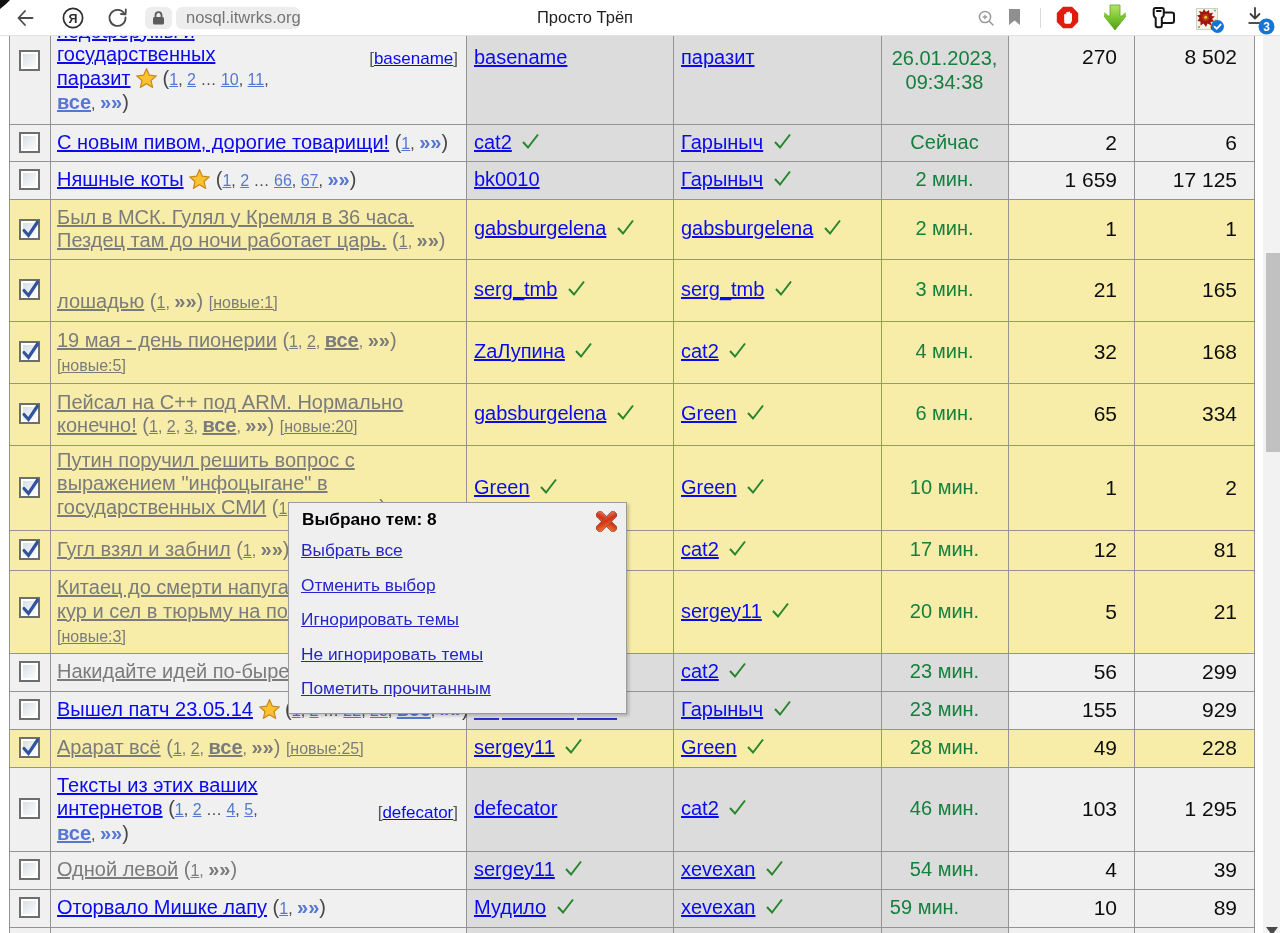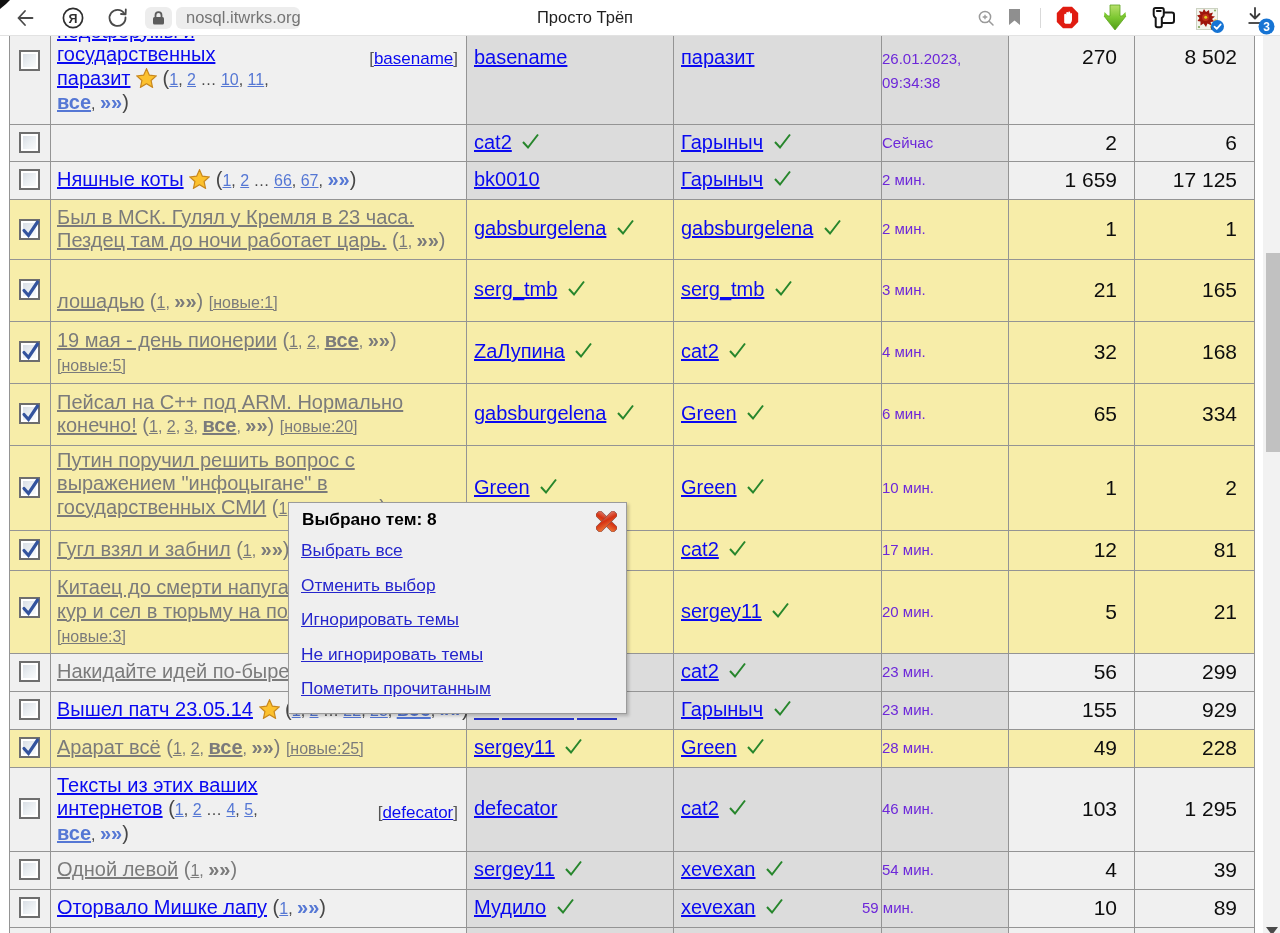--- a/index.html
+++ b/index.html
@@ -14,21 +14,21 @@
 .pg{color:#7b7b7b;text-decoration:none}
 .sb{color:#5577d4}
 .pw{font-size:20px}
 .pw a{text-decoration:underline;font-size:16px}
 .pw a.vse{font-size:20px;font-weight:bold}
 .cm,.el{font-size:16px}
 .gm{font-weight:bold;font-size:20px;line-height:14px;text-decoration:none}
 .nv{font-size:16px}
 .st{vertical-align:-3px}
 .ck{vertical-align:-1px;margin-left:4px}
-.dt{position:absolute;font-size:15px;line-height:23.5px;color:#6d28d9;text-align:left}
+.dt{position:absolute;font-size:20px;line-height:23.5px;color:#15803d;text-align:center}
 .nm{position:absolute;font-size:21px;line-height:23.5px;color:#0d0d0d}
 .cb{position:absolute;width:21px;height:21px;border:2px solid #6e6e6e;background:#fff}
 .cbi{position:absolute;left:2px;top:2px;width:13px;height:13px;background:linear-gradient(135deg,#d9dee5 0%,#ecf0f3 55%,#fafbfc 100%)}
 .us{display:inline-block;height:16px;border-bottom:2.5px solid #2733c9;vertical-align:-4px}
 .auth{right:822px;font-size:17px;color:#555}
 #popup{position:absolute;left:288px;top:502px;width:339px;height:212px;background:#efefef;border:1px solid #9b9b9b;box-shadow:2px 2px 3px rgba(0,0,0,0.2);z-index:30}
 .pt{position:absolute;left:13px;top:6px;font-size:17.3px;font-weight:bold;color:#000}
 #px{position:absolute;right:9px;top:8px}
 .pl{position:absolute;left:12px;font-size:17.3px;color:#2525cc;white-space:nowrap}
 #sbtrack{position:absolute;left:1263px;top:36px;width:17px;height:897px;background:#f2f2f2;z-index:40}
@@ -206,24 +206,25 @@
     </div>
     <div class="cb" style="left:19px;top:859px">
       <div class="cbi"></div>
     </div>
     <div class="cb" style="left:19px;top:897px">
       <div class="cbi"></div>
     </div>
     <div class="tx" style="left:57px;top:19.7px;width:403px"><a class="b">недофорумы и</a><br><a class="b">государственных</a><br><a class="b">паразит</a> <svg class="st" width="21" height="20" viewBox="0 0 24 23">
         <path d="M12 1 L15.3 8.3 L23.2 9.1 L17.3 14.4 L18.9 22.2 L12 18.2 L5.1 22.2 L6.7 14.4 L0.8 9.1 L8.7 8.3 Z" fill="#fcc12e" stroke="#c8871d" stroke-width="1.4"></path>
       </svg> <span class="pw"><span class="pp">(</span><a class="sb">1</a><span class="cm pp">, </span><a class="sb">2</a><span class="el pp"> … </span><a class="sb">10</a><span class="cm pp">, </span><a class="sb">11</a><span class="cm pp">,</span></span><br><span class="pw"><a class="sb vse">все</a><span class="cm pp">, </span><span class="gm sb">»»</span><span class="pp">)</span></span></div>
+    <div class="tx" style="left:57px;top:130.8px;width:403px"><a class="b">С новым пивом, дорогие товарищи!</a> <span class="pw"><span class="pp">(</span><a class="sb">1</a><span class="cm pp">, </span><span class="gm sb">»»</span><span class="pp">)</span></span></div>
     <div class="tx" style="left:57px;top:168.2px;width:403px"><a class="b">Няшные коты</a> <svg class="st" width="21" height="20" viewBox="0 0 24 23">
         <path d="M12 1 L15.3 8.3 L23.2 9.1 L17.3 14.4 L18.9 22.2 L12 18.2 L5.1 22.2 L6.7 14.4 L0.8 9.1 L8.7 8.3 Z" fill="#fcc12e" stroke="#c8871d" stroke-width="1.4"></path>
       </svg> <span class="pw"><span class="pp">(</span><a class="sb">1</a><span class="cm pp">, </span><a class="sb">2</a><span class="el pp"> … </span><a class="sb">66</a><span class="cm pp">, </span><a class="sb">67</a><span class="cm pp">, </span><span class="gm sb">»»</span><span class="pp">)</span></span></div>
-    <div class="tx" style="left:57px;top:205.5px;width:403px"><a class="g">Был в МСК. Гулял у Кремля в 23 часа.</a><br><a class="g">Пездец там до ночи работает царь.</a> <span class="pw"><span class="pg">(</span><a class="g">1</a><span class="cm pg">, </span><span class="gm g">»»</span><span class="pg">)</span></span></div>
+    <div class="tx" style="left:57px;top:205.5px;width:403px"><a class="g">Был в МСК. Гулял у Кремля в 36 часа.</a><br><a class="g">Пездец там до ночи работает царь.</a> <span class="pw"><span class="pg">(</span><a class="g">1</a><span class="cm pg">, </span><span class="gm g">»»</span><span class="pg">)</span></span></div>
     <div class="tx" style="left:57px;top:266.5px;width:403px"><br><a class="g">лошадью</a> <span class="pw"><span class="pg">(</span><a class="g">1</a><span class="cm pg">, </span><span class="gm g">»»</span><span class="pg">)</span></span> <a class="nv g">[новые:1]</a></div>
     <div class="tx" style="left:57px;top:328.5px;width:403px"><a class="g">19 мая - день пионерии</a> <span class="pw"><span class="pg">(</span><a class="g">1</a><span class="cm pg">, </span><a class="g">2</a><span class="cm pg">, </span><a class="g vse">все</a><span class="cm pg">, </span><span class="gm g">»»</span><span class="pg">)</span></span><br><a class="nv g">[новые:5]</a></div>
     <div class="tx" style="left:57px;top:390.5px;width:403px"><a class="g">Пейсал на C++ под ARM. Нормально</a><br><a class="g">конечно!</a> <span class="pw"><span class="pg">(</span><a class="g">1</a><span class="cm pg">, </span><a class="g">2</a><span class="cm pg">, </span><a class="g">3</a><span class="cm pg">, </span><a class="g vse">все</a><span class="cm pg">, </span><span class="gm g">»»</span><span class="pg">)</span></span> <a class="nv g">[новые:20]</a></div>
     <div class="tx" style="left:57px;top:448.5px;width:403px"><a class="g">Путин поручил решить вопрос с</a><br><a class="g">выражением "инфоцыгане" в</a><br><a class="g">государственных СМИ</a> <span class="pw"><span class="pg">(</span><a class="g">1</a><span class="cm pg">, </span><a class="g">2</a><span class="cm pg">, </span><a class="g vse">все</a><span class="cm pg">, </span><span class="gm g">»»</span><span class="pg">)</span></span></div>
     <div class="tx" style="left:57px;top:538.2px;width:403px"><a class="g">Гугл взял и забнил</a> <span class="pw"><span class="pg">(</span><a class="g">1</a><span class="cm pg">, </span><span class="gm g">»»</span><span class="pg">)</span></span> <a class="nv g">[новые:2]</a></div>
     <div class="tx" style="left:57px;top:576.2px;width:403px"><a class="g">Китаец до смерти напугал соседских</a><br><a class="g">кур и сел в тюрьму на полгода</a> <span class="pw"><span class="pg">(</span><a class="g">1</a><span class="cm pg">, </span><span class="gm g">»»</span><span class="pg">)</span></span><br><a class="nv g">[новые:3]</a></div>
     <div class="tx" style="left:57px;top:660.2px;width:403px"><a class="g">Накидайте идей по-быреньким делам</a></div>
     <div class="tx" style="left:57px;top:698.2px;width:403px"><a class="b">Вышел патч 23.05.14</a> <svg class="st" width="21" height="20" viewBox="0 0 24 23">
         <path d="M12 1 L15.3 8.3 L23.2 9.1 L17.3 14.4 L18.9 22.2 L12 18.2 L5.1 22.2 L6.7 14.4 L0.8 9.1 L8.7 8.3 Z" fill="#fcc12e" stroke="#c8871d" stroke-width="1.4"></path>
       </svg> <span class="pw"><span class="pp">(</span><a class="sb">1</a><span class="cm pp">, </span><a class="sb">2</a><span class="el pp"> … </span><a class="sb">22</a><span class="cm pp">, </span><a class="sb">23</a><span class="cm pp">, </span><a class="sb vse">все</a><span class="cm pp">, </span><span class="gm sb">»»</span><span class="pp">)</span></span></div>

